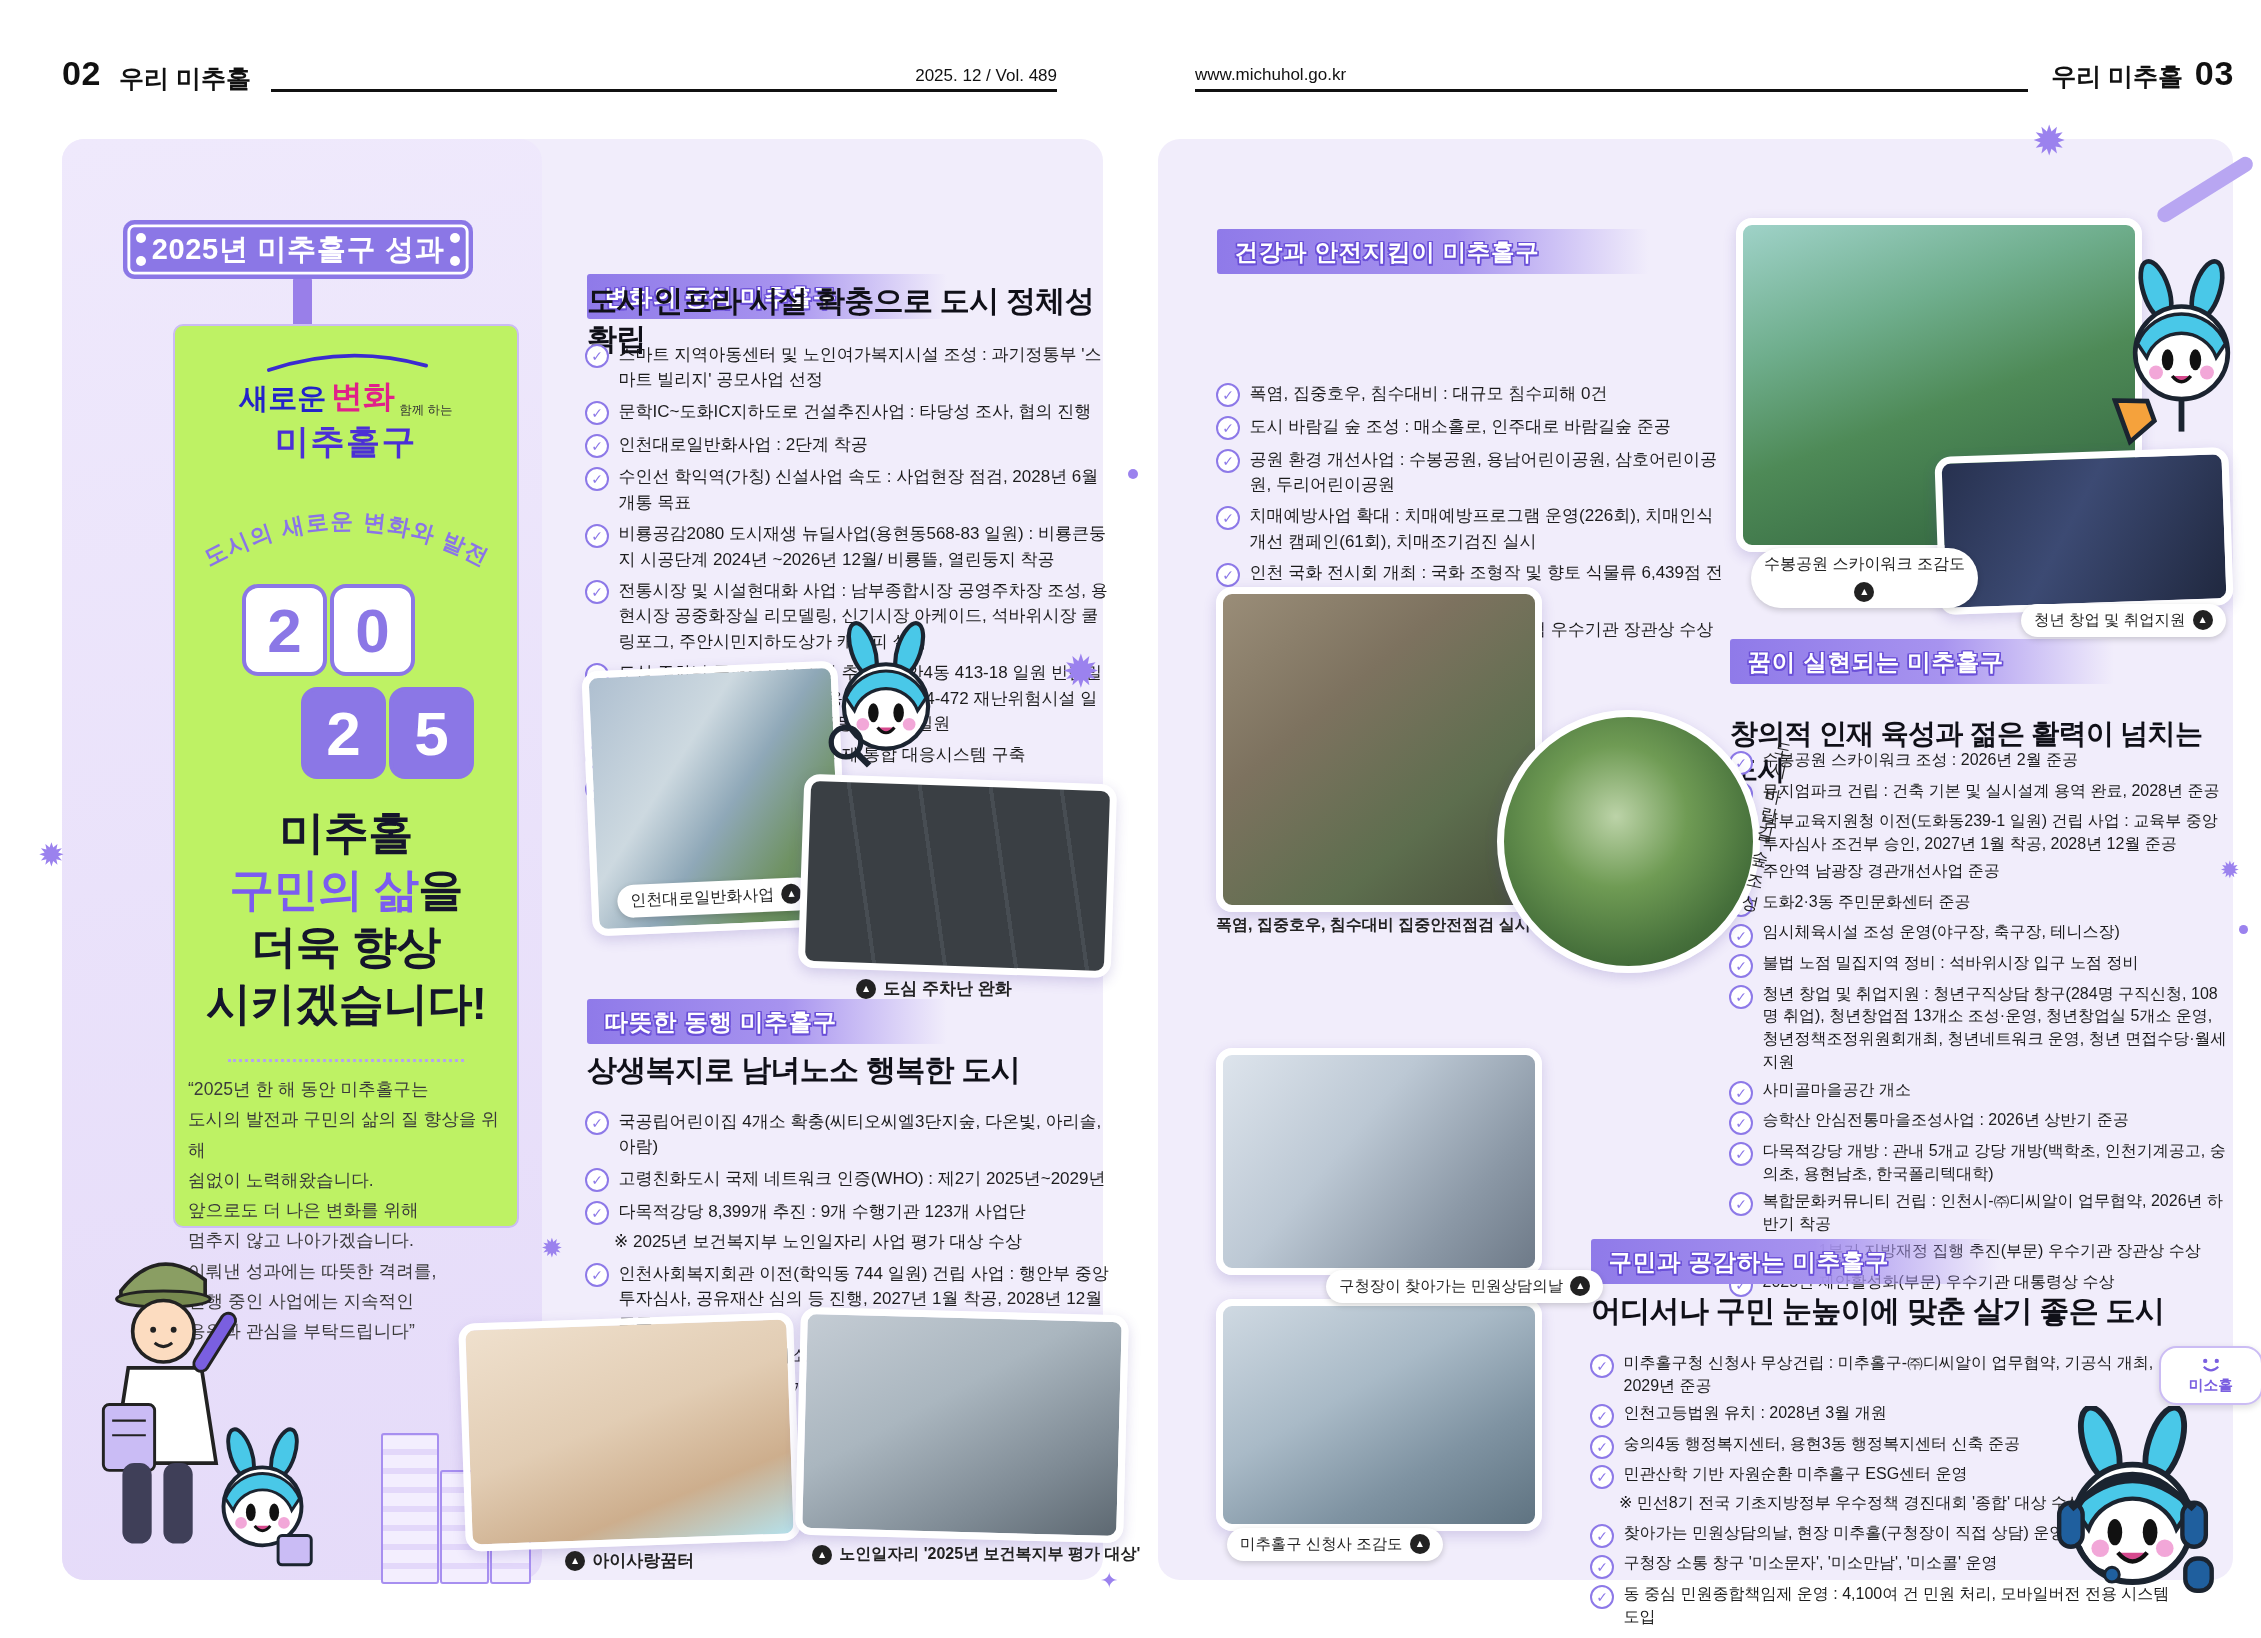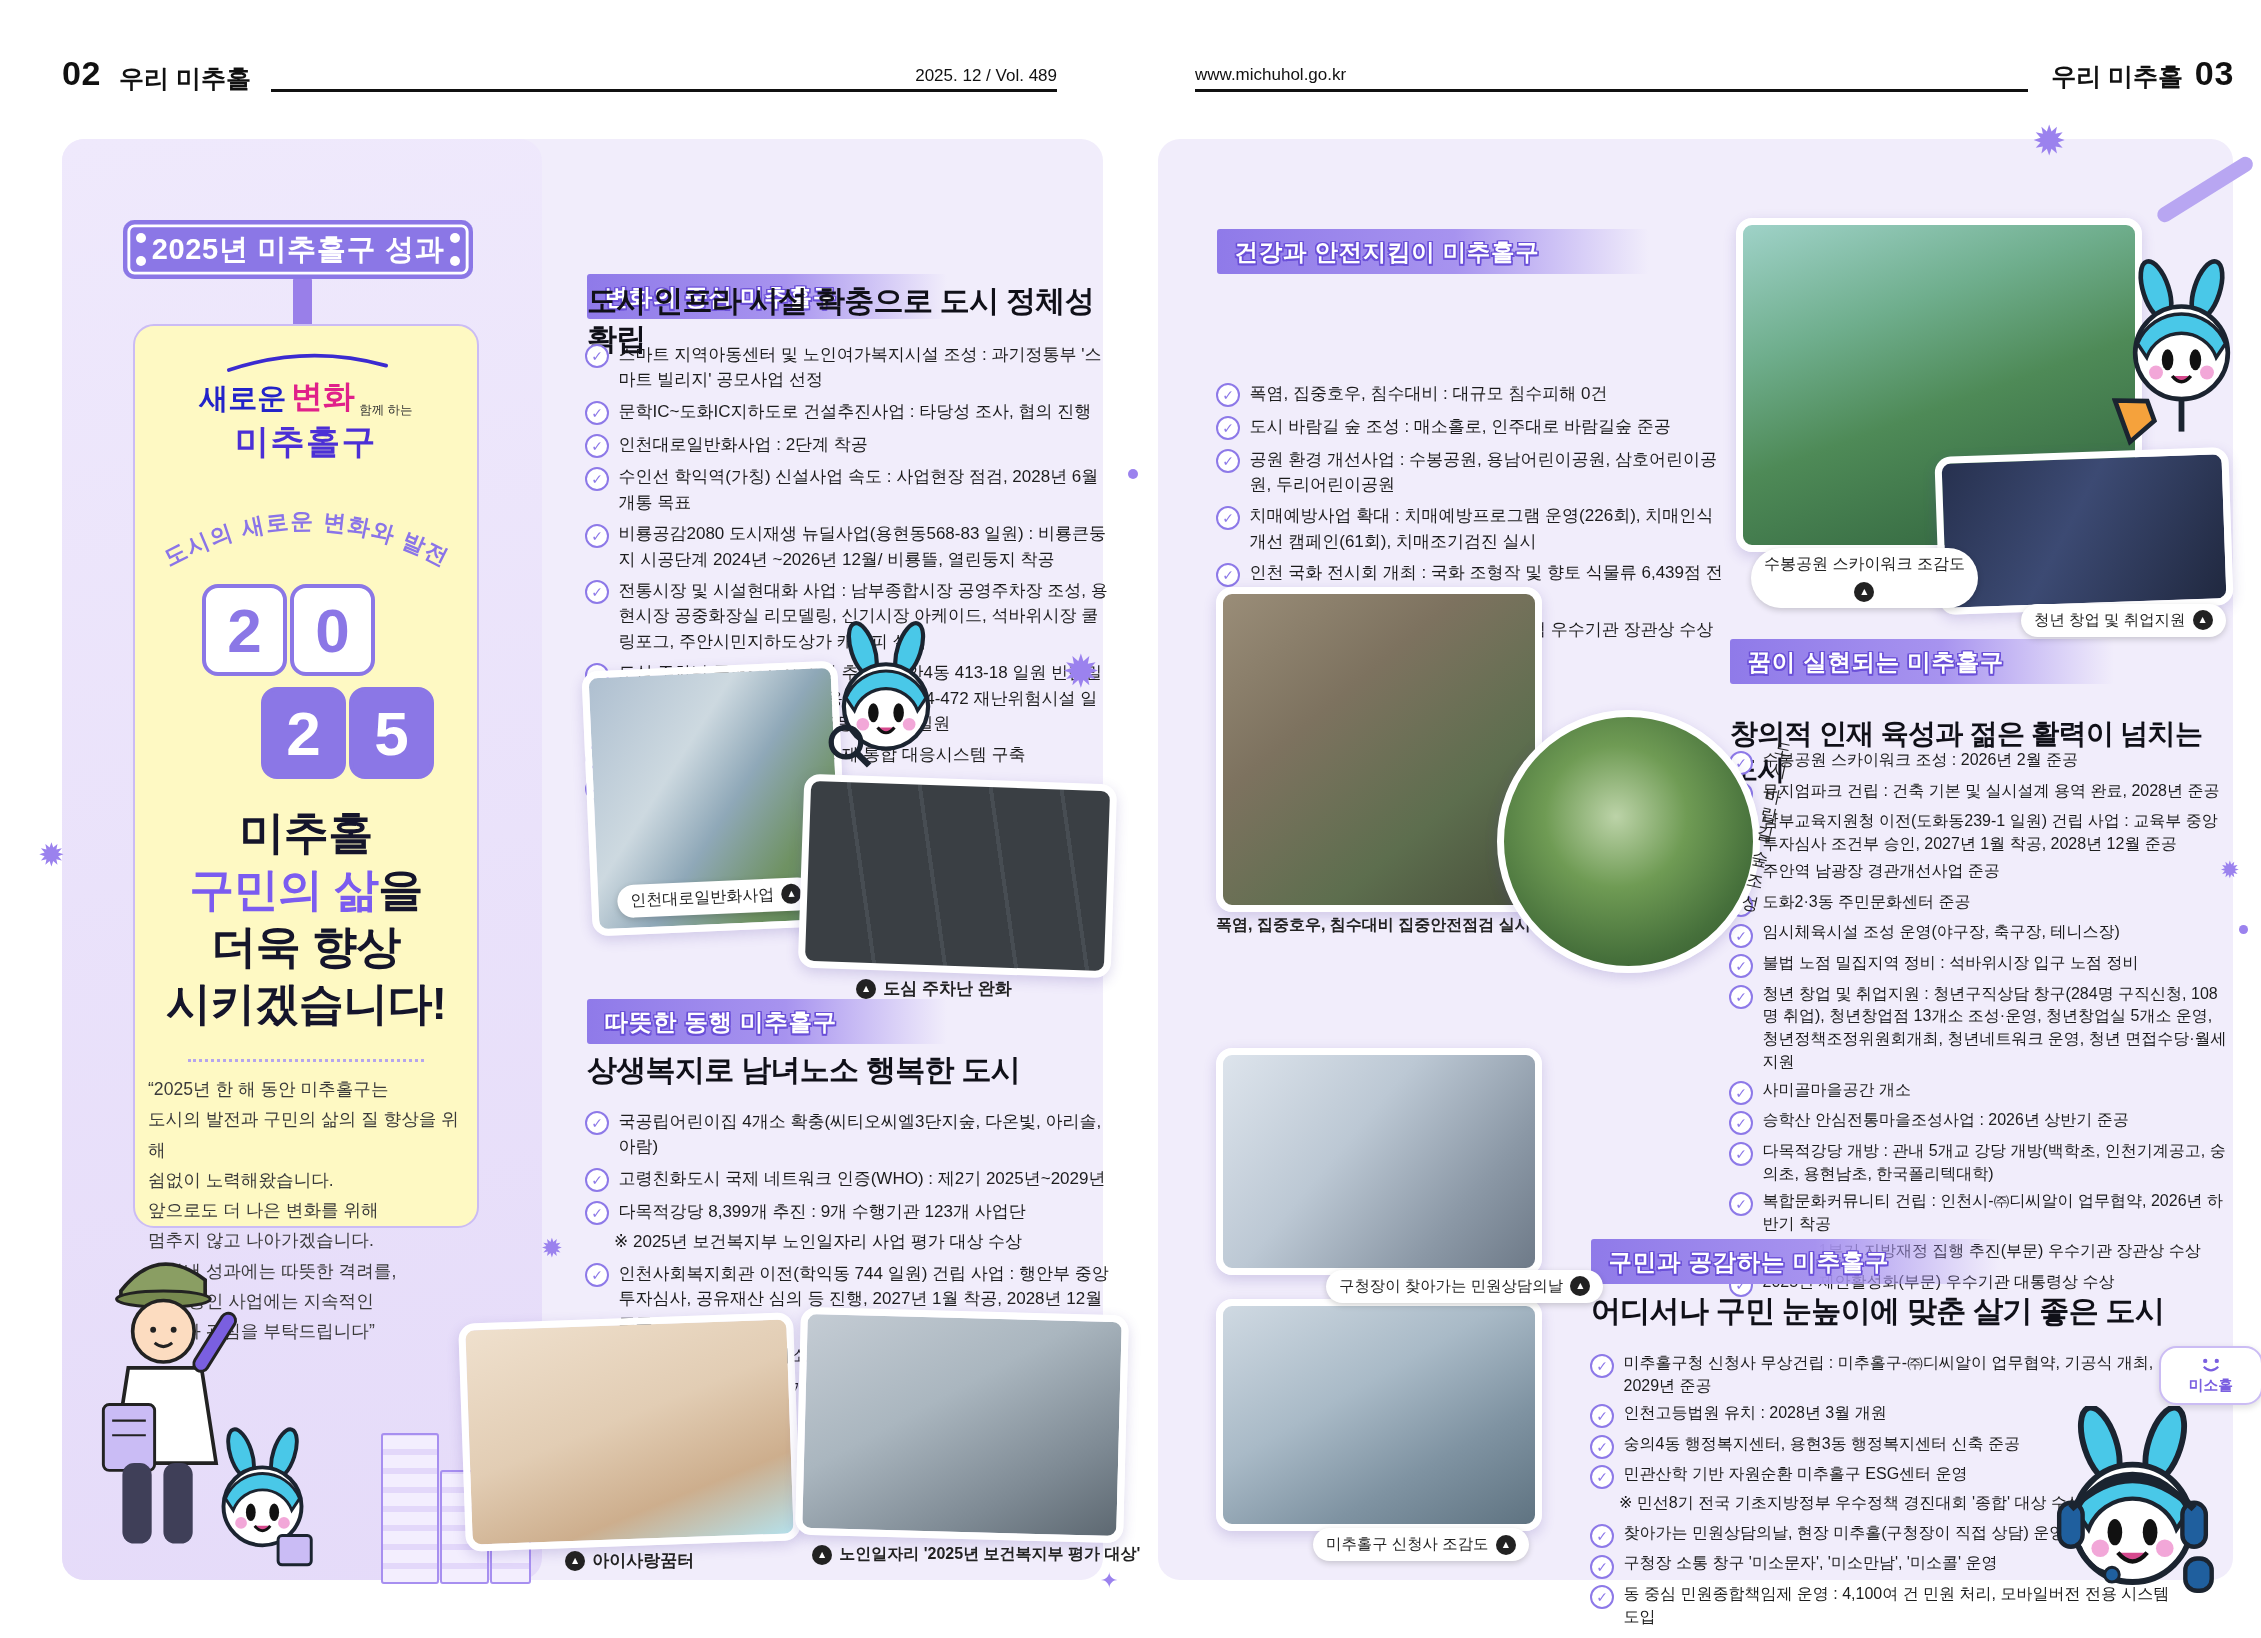--- a/index.html
+++ b/index.html
@@ -16,21 +16,21 @@
   
   .page-panel{background:#f1edfb;border-radius:22px;}
   .left-panel{background:linear-gradient(172deg,#efe9fc 0%,#e5dbf9 100%);border-radius:22px;}
 
   
   .badge{background:#8b77e6;border-radius:11.7px;box-shadow:inset 0 0 0 4.4px #8b77e6, inset 0 0 0 7.3px #ffffff;
          display:flex;align-items:center;justify-content:center;}
   .badge-text{color:#fff;font-size:29px;font-weight:bold;letter-spacing:0.7px;}
   .screw{position:absolute;width:10.3px;height:10.3px;border-radius:50%;background:#fff;}
   .stem{background:#997fe9;border-radius:9.5px;}
-  .card{background:#fef9c3;border:2.2px solid #cbbcf4;border-radius:21px;}
+  .card{background:#bef264;border:2.2px solid #cbbcf4;border-radius:10px;margin-left:40px;}
 
   .logo-line{display:flex;align-items:flex-end;justify-content:center;gap:4.4px;}
   .logo-w1{font-size:29px;font-weight:bold;color:#2323c9;}
   .logo-w2{font-size:32px;font-weight:bold;color:#e0218a;}
   .logo-mid{font-size:12.5px;color:#333;}
   .logo-w3{font-size:34px;font-weight:bold;color:#4b2fd6;text-align:center;letter-spacing:1.5px;}
 
   .ybox{position:absolute;width:77px;height:84px;border-radius:16px;display:flex;align-items:center;justify-content:center;
         font-size:62px;font-weight:bold;}
   .ybox.outline{background:#fff;border:4.4px solid #8b77e6;color:#8b77e6;}
@@ -473,21 +473,21 @@
         <span class="btx">구청장 소통 창구 '미소문자', '미소만남', '미소콜' 운영</span>
       </div>
       <div class="bullet">
         <span class="chk">✓</span>
         <span class="btx">동 중심 민원종합책임제 운영 : 4,100여 건 민원 처리, 모바일버전 전용 시스템 도입</span>
       </div>
     </div>
 
   <div class="abs photo" style="left:1216px;top:1299px;width:312px;height:218px;
        background:linear-gradient(150deg,#cfd9e2 0%,#a9bac7 40%,#7f93a2 70%,#5f7381 100%);"></div>
-  <div class="cap-pill abs" style="left:1313px;top:1528px;z-index:4;font-size:15.4px;align-items:flex-end;">
+  <div class="cap-pill abs" style="left:1227px;top:1528px;z-index:4;font-size:15.4px;">
     <span>미추홀구 신청사 조감도</span>
     <span class="tri">▲</span>
   </div>
 
   <div class="abs bubble" style="left:2159px;top:1346px;width:79px;z-index:4;">
     <svg width="26" height="19" viewBox="0 0 36 26">
       <circle cx="10" cy="8" r="3" fill="#7a5fe0"></circle>
         <circle cx="26" cy="8" r="3" fill="#7a5fe0"></circle>
       <path d="M8 16 Q18 26 28 16" fill="none" stroke="#7a5fe0" stroke-width="3"></path>
     </svg>

